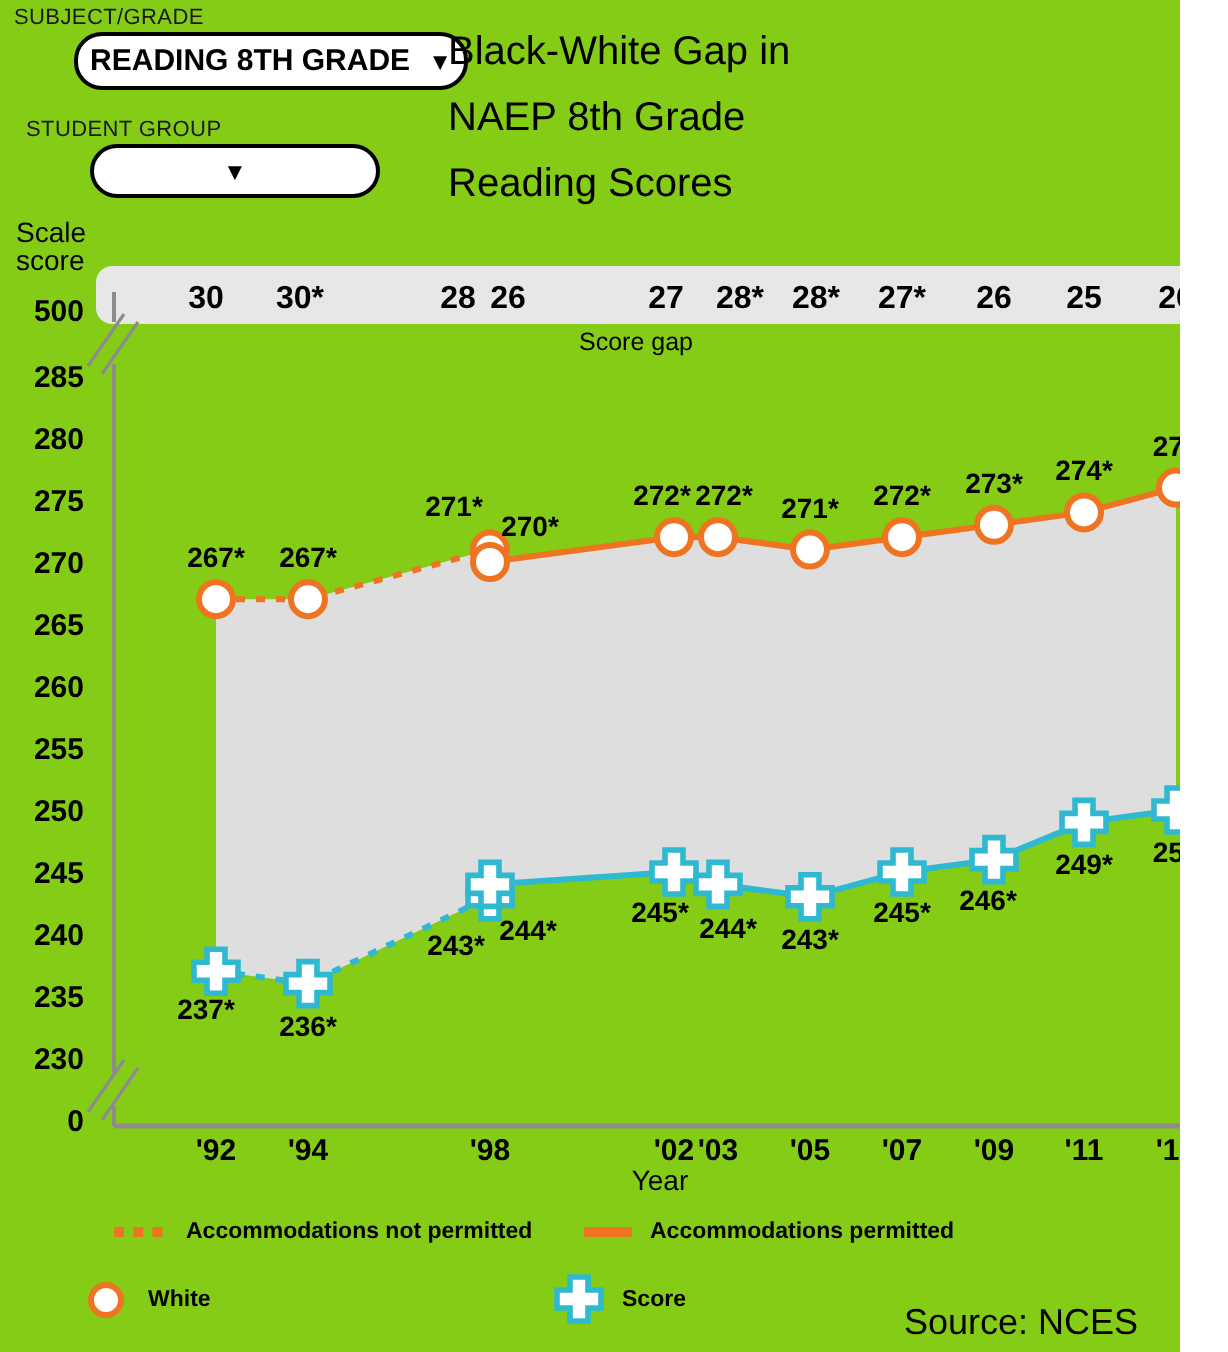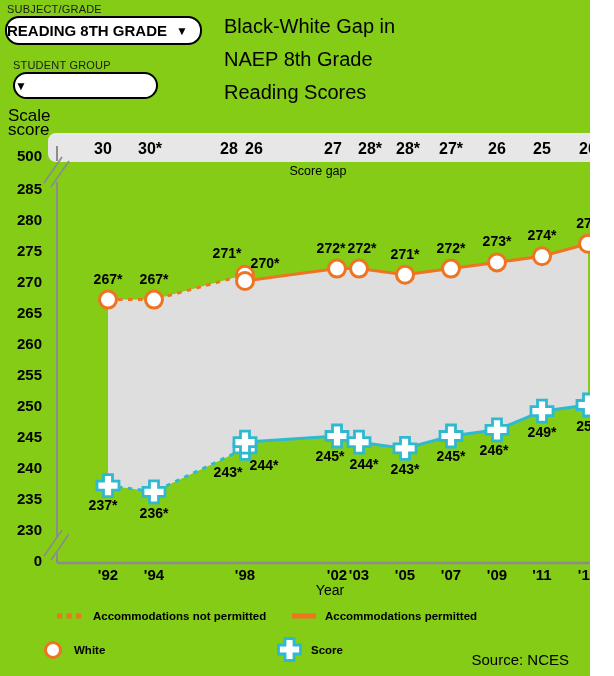--- a/index.html
+++ b/index.html
@@ -2,38 +2,38 @@
 <html><head>
 <meta charset="utf-8">
 <style>
   html,body{margin:0;padding:0;background:#fff;}
   body{width:614px;height:676px;font-family:"Liberation Sans",sans-serif;color:#000;}
   #app{position:relative;width:590px;height:676px;overflow:hidden;background:#84cc16;}
 
   .ctl-label{position:absolute;font-size:11px;color:#1a1a1a;letter-spacing:.2px;}
   #lbl-subject{left:7px;top:3px;}
   #lbl-group{left:13px;top:59px;}
-  .dropdown{position:absolute;display:flex;align-items:center;justify-content:flex-start;gap:9px;
-    border:2px solid #000;border-radius:14px;background:#fff;font-weight:bold;cursor:pointer;box-sizing:border-box;}
+  .dropdown{position:absolute;display:flex;align-items:center;justify-content:center;gap:9px;
+    border:2px solid #000;border-radius:14px;background:#fff;font-weight:bold;cursor:pointer;box-sizing:border-box;margin-left:32px;}
   #dd-subject{left:5px;top:16px;width:197px;height:29px;font-size:15px;}
   #dd-group{left:13px;top:72px;width:145px;height:27px;font-size:14.5px;}
   .dd-arrow{font-size:12px;line-height:1;}
 
   #title{position:absolute;left:224px;top:10px;font-size:20px;line-height:33px;font-weight:400;}
 
-  #scale-score{position:absolute;left:8px;top:109px;font-size:17px;line-height:14px;font-weight:400;}
+  #scale-score{position:absolute;left:8px;top:109px;font-size:14px;line-height:14px;font-weight:400;}
 
   #chart-svg{position:absolute;left:0;top:125px;}
 
   .leg{position:absolute;display:flex;align-items:center;font-weight:bold;font-size:11.5px;}
   #leg-np{left:55px;top:610px;gap:8px;}
   #leg-p{left:291px;top:610px;gap:8px;}
   #leg-white{left:42px;top:639px;gap:10px;}
   #leg-black{left:276px;top:636px;gap:8px;}
-  #source{position:absolute;right:21px;top:651px;font-size:15px;font-weight:400;}
+  #source{position:absolute;right:21px;top:651px;font-size:18px;font-weight:400;}
 </style>
 </head>
 <body>
 
 <div id="app">
 
   <div class="ctl-label" id="lbl-subject">SUBJECT/GRADE</div>
   <div class="dropdown" id="dd-subject">
     <span>READING 8TH GRADE</span>
     <span class="dd-arrow">▼</span>

